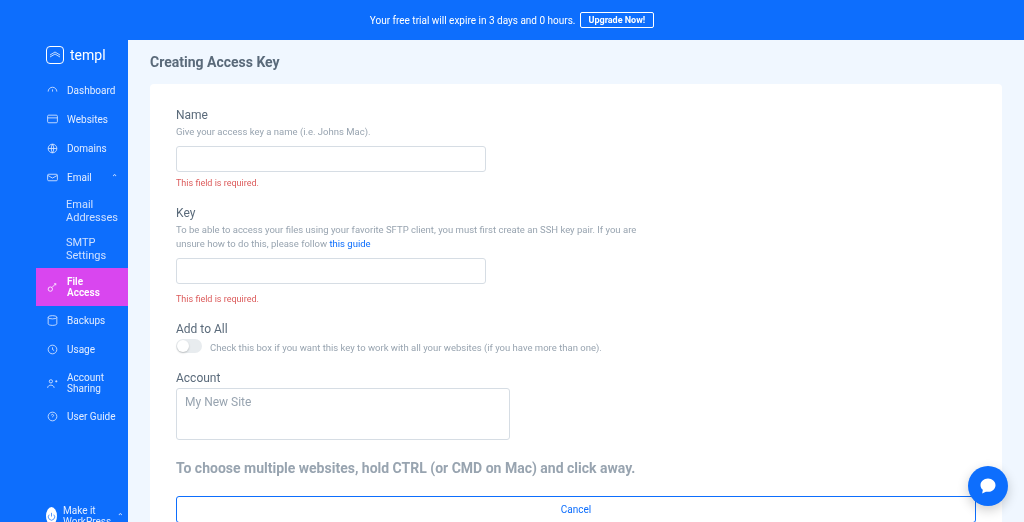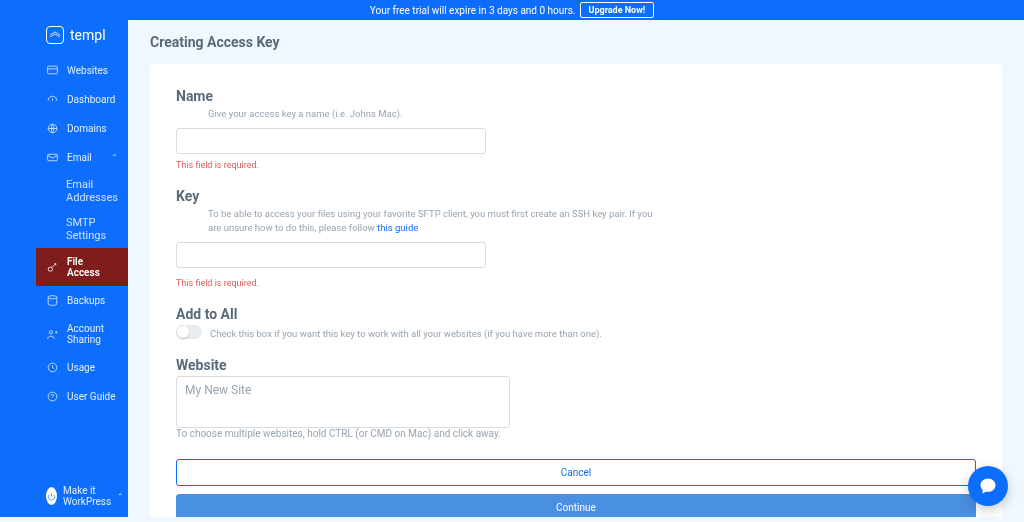--- a/index.html
+++ b/index.html
@@ -1,56 +1,56 @@
 <!DOCTYPE html>
 <html><head>
 <meta charset="utf-8">
 <style>
 * { margin: 0; padding: 0; box-sizing: border-box; font-family: -apple-system, BlinkMacSystemFont, "Segoe UI", Roboto, Arial, sans-serif; }
 body { width: 1024px; height: 522px; overflow: hidden; background: #f0f7ff; }
 
-.top-banner { background: #0d6efd; color: #fff; height: 20px; display: flex; align-items: center; justify-content: center; font-size: 10px; gap: 4px; }
+.top-banner { background: #0d6efd; color: #fff; height: 40px; display: flex; align-items: center; justify-content: center; font-size: 10px; gap: 4px; }
 .upgrade-btn { border: 1px solid #fff; background: transparent; color: #fff; padding: 2px 8px; font-size: 9px; border-radius: 2px; cursor: pointer; font-weight: bold; }
 
 .layout { display: flex; height: calc(522px - 25px); }
 
 .sidebar { width: 128px; background: #0d6efd; color: #fff; display: flex; flex-direction: column; font-size: 10px; position: relative; padding-left: 36px; }
 .brand { display: flex; align-items: center; gap: 6px; padding: 6px 10px; font-size: 14px; font-weight: 400; }
 .brand-icon { width: 18px; height: 18px; border: 1.5px solid #fff; border-radius: 4px; display: flex; align-items: center; justify-content: center; }
 .brand-icon svg { width: 12px; height: 12px; }
 .nav { margin-top: 6px; }
 .nav-item { display: flex; align-items: center; gap: 8px; padding: 8px 10px; cursor: pointer; color: #e3edff; font-size: 10px; position: relative; }
-.nav-item.active { background: #7f1d1d; color: #fff; font-weight: 600; }
+.nav-item.active { background: #d946ef; color: #fff; font-weight: 600; }
 .nav-item .icon { width: 13px; height: 13px; flex-shrink: 0; }
 .nav-sub { padding-left: 30px; font-size: 11px; padding-top: 6px; padding-bottom: 6px; color: #cfe0ff; cursor: pointer; }
 .nav-chevron { position: absolute; right: 10px; font-size: 8px; }
 .sidebar-footer { margin-top: auto; padding: 10px; display: flex; align-items: center; gap: 6px; font-size: 10px; color: #e3edff; cursor: pointer; }
 .power-icon { width: 18px; height: 18px; border-radius: 50%; background: #fff; color: #0d6efd; display: flex; align-items: center; justify-content: center; }
 .power-icon svg { width: 11px; height: 11px; }
 
 .main { flex: 1; padding: 14px 22px; overflow-y: auto; border-radius: 30px; }
 .page-title { color: #5a6a7a; font-size: 14px; font-weight: 700; margin-bottom: 14px; }
 .card { background: #fff; border-radius: 4px; padding: 24px 26px; }
 
 .field { margin-bottom: 18px; max-width: 480px; }
-.field-label { font-size: 14px; font-weight: 700; color: #5a6a7a; margin-bottom: 3px; }
-.field-help { font-size: 9.5px; color: #98a4b0; margin-bottom: 8px; line-height: 1.4; margin-left: 32px; }
+.field-label { font-size: 12px; font-weight: 400; color: #5a6a7a; margin-bottom: 3px; }
+.field-help { font-size: 9.5px; color: #98a4b0; margin-bottom: 8px; line-height: 1.4; }
 .field-help a { color: #0d6efd; text-decoration: none; }
 .field input[type="text"] { width: 310px; height: 26px; border: 1px solid #d6dde4; border-radius: 3px; padding: 0 8px; font-size: 10px; }
 .field textarea.key-input { width: 310px; height: 26px; border: 1px solid #d6dde4; border-radius: 3px; padding: 4px 8px; font-size: 10px; resize: none; }
 .field-error { color: #dc5b5b; font-size: 9px; margin-top: 6px; }
 
 .toggle-row { display: flex; align-items: flex-end; gap: 8px; }
 .toggle { width: 26px; height: 14px; background: #e8ecef; border-radius: 14px; position: relative; cursor: pointer; flex-shrink: 0; }
 .toggle::after { content: ""; position: absolute; width: 12px; height: 12px; background: #fff; border-radius: 50%; top: 1px; left: 1px; box-shadow: 0 1px 2px rgba(0,0,0,.2); }
 .toggle-desc { font-size: 9.5px; color: #98a4b0; }
 
 .website-select { width: 334px; height: 52px; border: 1px solid #d6dde4; border-radius: 3px; font-size: 12px; color: #98a4b0; overflow-y: scroll; }
 .website-option { padding: 6px 8px; color: #98a4b0; }
-.select-hint { font-size: 10px; color: #98a4b0; margin-top: 0; }
+.select-hint { font-size: 14px; color: #98a4b0; margin-top: 20px; font-weight: bold; }
 
 .actions { display: flex; gap: 8px; margin-top: 20px; flex-direction: column; }
 .btn { font-size: 10px; padding: 7px 14px; border-radius: 3px; cursor: pointer; }
 .btn-sec { background: #fff; color: #0d6efd; border: 1px solid #0d6efd; }
 .btn-pri { background: #4a90e2; color: #fff; border: 1px solid #4a90e2; }
 
 .chat-bubble { position: fixed; right: 16px; bottom: 16px; width: 40px; height: 40px; border-radius: 50%; background: #0d6efd; display: flex; align-items: center; justify-content: center; cursor: pointer; box-shadow: 0 4px 12px rgba(0,0,0,.2); }
 .chat-bubble svg { width: 20px; height: 20px; fill: #fff; }
 
 svg { stroke: currentColor; fill: none; stroke-width: 1.5; }
@@ -70,30 +70,30 @@
         <svg viewBox="0 0 24 24">
             <path d="M2 12 L12 6 L22 12 M2 16 L12 10 L22 16"></path>
           </svg>
       </span>
       <span>templ</span>
     </div>
 
     <nav class="nav">
       <div class="nav-item">
         <span class="icon"><svg viewBox="0 0 24 24">
+              <path d="M4 14a8 8 0 0 1 16 0M12 14v-4"></path>
+            </svg></span>
+        <span>Dashboard</span>
+      </div>
+      <div class="nav-item">
+        <span class="icon"><svg viewBox="0 0 24 24">
               <rect x="3" y="4" width="18" height="14" rx="2"></rect>
               <path d="M3 9h18"></path>
             </svg></span>
         <span>Websites</span>
-      </div>
-      <div class="nav-item">
-        <span class="icon"><svg viewBox="0 0 24 24">
-              <path d="M4 14a8 8 0 0 1 16 0M12 14v-4"></path>
-            </svg></span>
-        <span>Dashboard</span>
       </div>
       <div class="nav-item">
         <span class="icon"><svg viewBox="0 0 24 24">
               <circle cx="12" cy="12" r="8"></circle>
               <path d="M4 12h16M12 4c3 4 3 12 0 16M12 4c-3 4-3 12 0 16"></path>
             </svg></span>
         <span>Domains</span>
       </div>
       <div class="nav-item">
         <span class="icon"><svg viewBox="0 0 24 24">
@@ -114,31 +114,31 @@
       </div>
       <div class="nav-item">
         <span class="icon"><svg viewBox="0 0 24 24">
               <ellipse cx="12" cy="6" rx="8" ry="3"></ellipse>
               <path d="M4 6v12c0 1.7 3.6 3 8 3s8-1.3 8-3V6"></path>
             </svg></span>
         <span>Backups</span>
       </div>
       <div class="nav-item">
         <span class="icon"><svg viewBox="0 0 24 24">
+              <circle cx="12" cy="12" r="8"></circle>
+              <path d="M12 8v4l3 2"></path>
+            </svg></span>
+        <span>Usage</span>
+      </div>
+      <div class="nav-item">
+        <span class="icon"><svg viewBox="0 0 24 24">
               <circle cx="9" cy="8" r="3"></circle>
               <path d="M3 20c0-3 3-5 6-5s6 2 6 5M17 8h4m-2-2v4"></path>
             </svg></span>
         <span>Account Sharing</span>
-      </div>
-      <div class="nav-item">
-        <span class="icon"><svg viewBox="0 0 24 24">
-              <circle cx="12" cy="12" r="8"></circle>
-              <path d="M12 8v4l3 2"></path>
-            </svg></span>
-        <span>Usage</span>
       </div>
       <div class="nav-item">
         <span class="icon"><svg viewBox="0 0 24 24">
               <circle cx="12" cy="12" r="8"></circle>
               <path d="M10 10a2 2 0 1 1 3 1.7c-.7.4-1 1-1 1.8M12 17h.01"></path>
             </svg></span>
         <span>User Guide</span>
       </div>
     </nav>
 
@@ -176,21 +176,21 @@
 
       <div class="field">
         <div class="field-label">Add to All</div>
         <div class="toggle-row">
           <div class="toggle"></div>
           <div class="toggle-desc">Check this box if you want this key to work with all your websites (if you have more than one).</div>
         </div>
       </div>
 
       <div class="field">
-        <div class="field-label">Website</div>
+        <div class="field-label">Account</div>
         <div class="website-select">
           <div class="website-option">My New Site</div>
         </div>
         <div class="select-hint">To choose multiple websites, hold CTRL (or CMD on Mac) and click away.</div>
       </div>
 
       <div class="actions">
         <button class="btn btn-sec">Cancel</button>
         <button class="btn btn-pri">Continue</button>
       </div>

